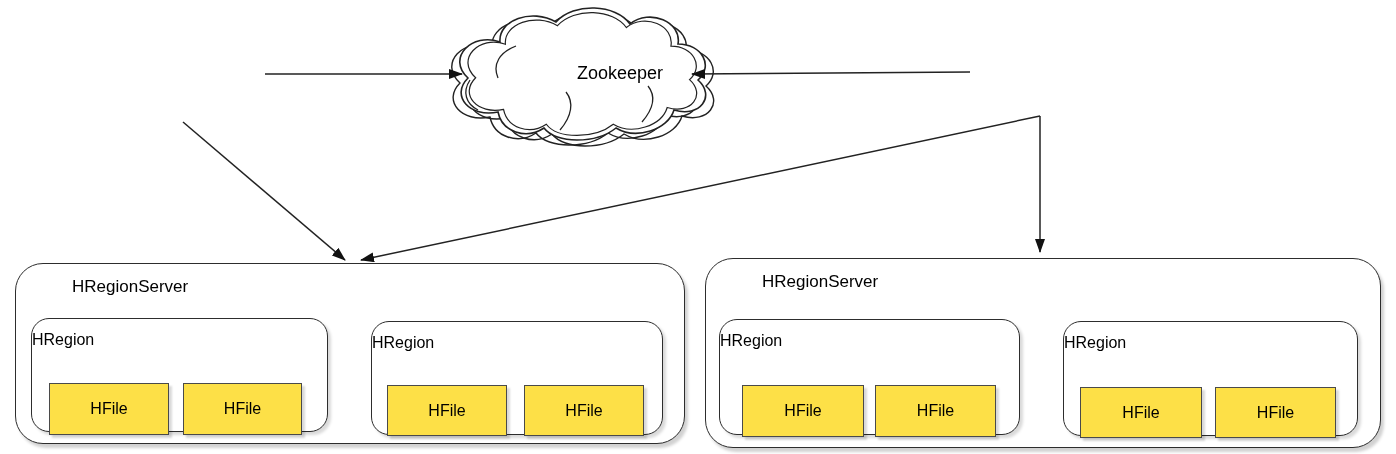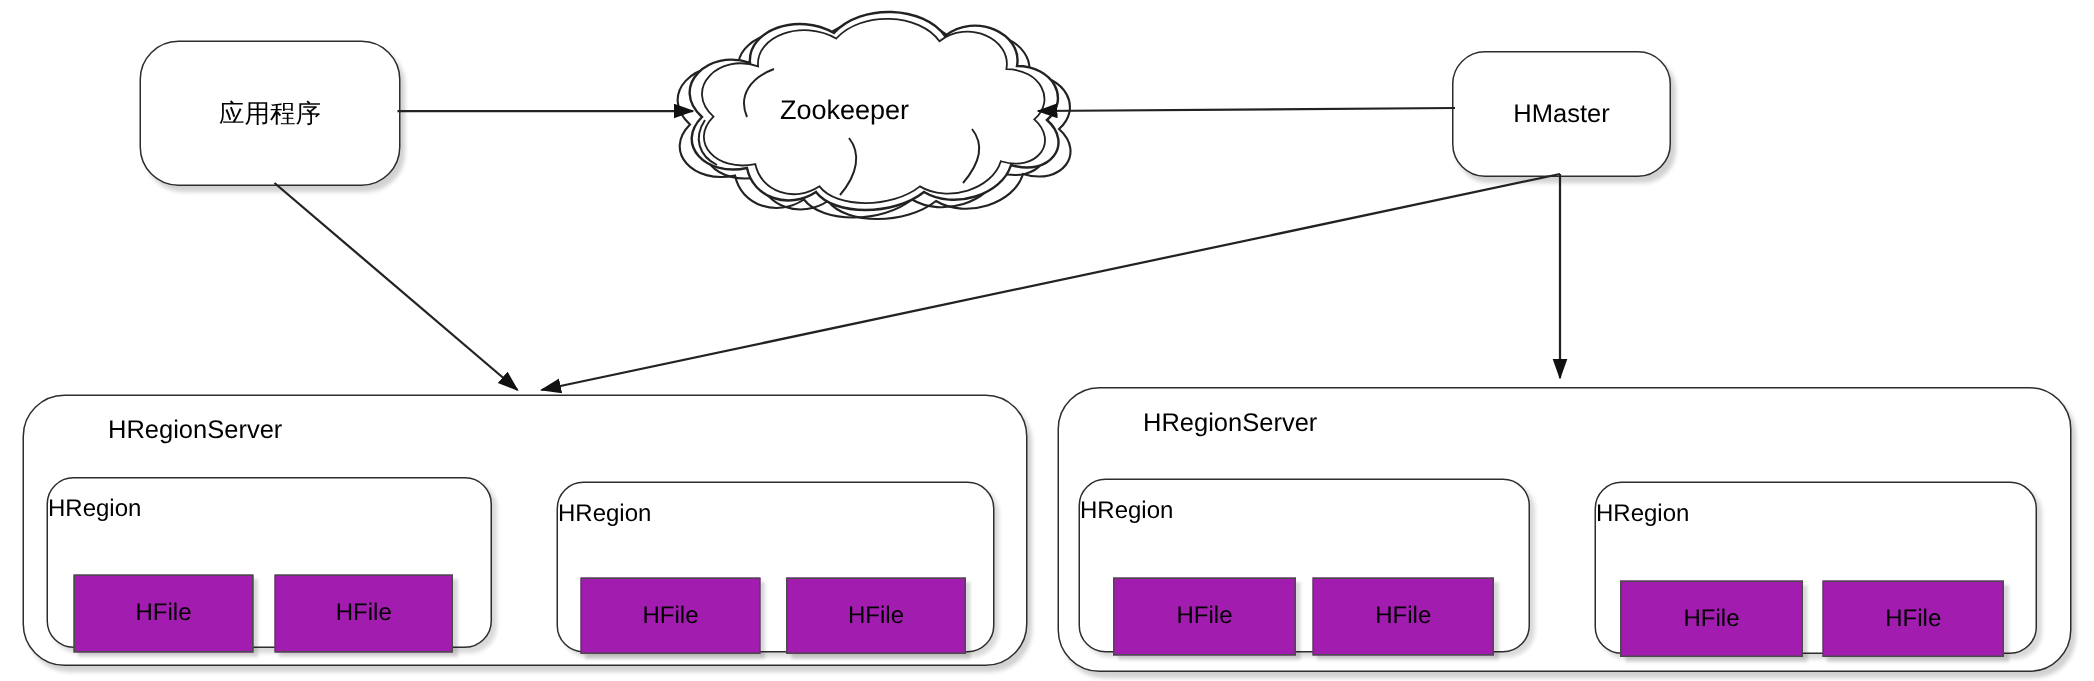--- a/index.html
+++ b/index.html
@@ -50,21 +50,21 @@
     box-shadow: 3px 3px 3px rgba(0,0,0,0.15);
   }
   .region-label {
     display: block;
     text-align: left;
     padding-top: 12px;
     font-size: 16px;
   }
   .hfile {
     position: absolute;
-    background: #a21caf;
+    background: #fde047;
     border: 1.5px solid #4a4a4a;
     display: flex;
     align-items: center;
     justify-content: center;
     font-size: 16px;
     box-shadow: 3px 3px 2px rgba(0,0,0,0.15);
   }
   
   .region-a { left: 15px;  top: 54px; width: 295px; height: 112px; }
   .region-b { left: 355px; top: 57px; width: 290px; height: 112px; }
@@ -80,39 +80,33 @@
   .hfile-d2 { left: 151px; top: 65px; width: 119px; height: 49px; }
   .svg-layer {
     position: absolute;
     left: 0; top: 0;
     width: 1396px; height: 454px;
     pointer-events: none;
     z-index: 5;
   }
   .cloud-text {
     position: absolute;
-    left: 520px; top: 63px;
+    left: 548px; top: 63px;
     width: 115px;
-    text-align: left;
+    text-align: right;
     font-size: 18px;
     z-index: 6;
   }
 </style>
 </head>
 <body>
 
 <div class="canvas">
 
-  <div class="node node-app">
-    <span>应用程序</span>
-  </div>
 
-  <div class="node node-hmaster">
-    <span>HMaster</span>
-  </div>
 
   <div class="server server-left">
     <span class="server-label">HRegionServer</span>
 
     <div class="region region-a">
       <span class="region-label">HRegion</span>
       <div class="hfile hfile-a1">
         <span>HFile</span>
       </div>
       <div class="hfile hfile-a2">

